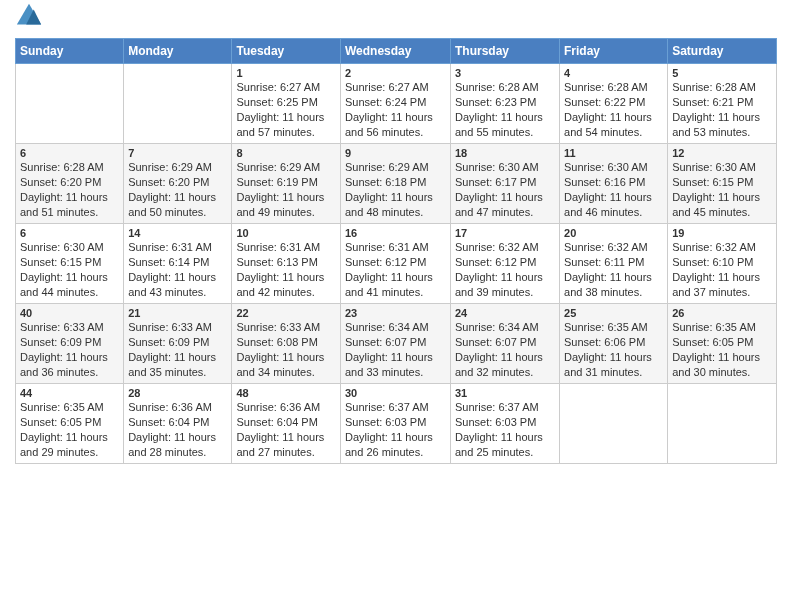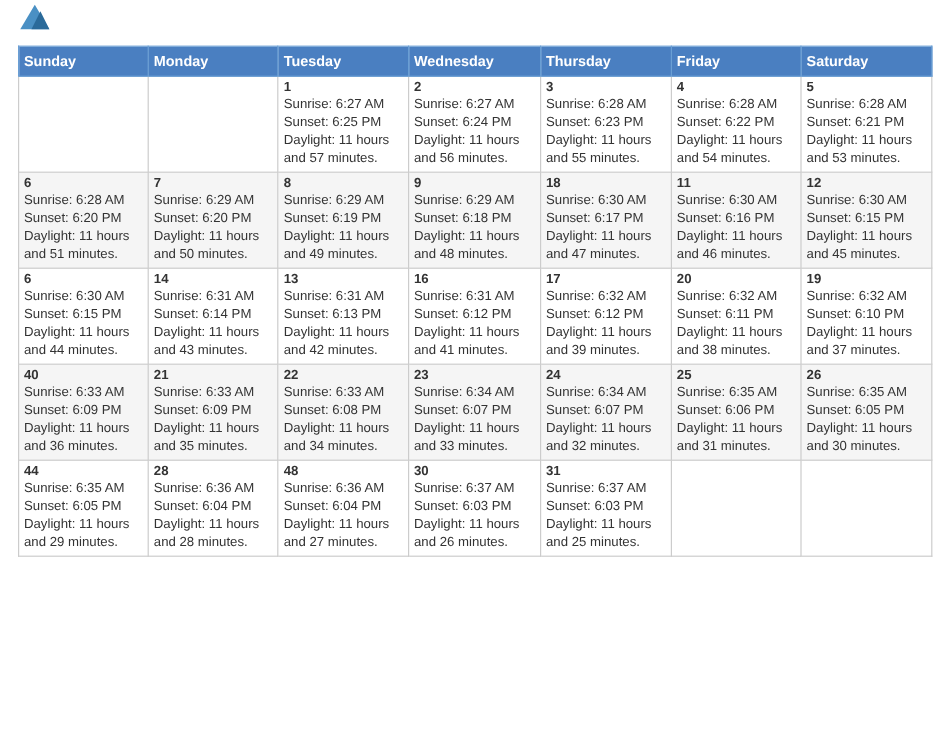--- a/index.html
+++ b/index.html
@@ -184,21 +184,21 @@
         <tr>
           <td>
             <span class="day-num">6</span>
             <div class="day-info">Sunrise: 6:30 AM<br>Sunset: 6:15 PM<br>Daylight: 11 hours and 44 minutes.</div>
           </td>
           <td>
             <span class="day-num">14</span>
             <div class="day-info">Sunrise: 6:31 AM<br>Sunset: 6:14 PM<br>Daylight: 11 hours and 43 minutes.</div>
           </td>
           <td>
-            <span class="day-num">13</span>
+            <span class="day-num">10</span>
             <div class="day-info">Sunrise: 6:31 AM<br>Sunset: 6:13 PM<br>Daylight: 11 hours and 42 minutes.</div>
           </td>
           <td>
             <span class="day-num">16</span>
             <div class="day-info">Sunrise: 6:31 AM<br>Sunset: 6:12 PM<br>Daylight: 11 hours and 41 minutes.</div>
           </td>
           <td>
             <span class="day-num">17</span>
             <div class="day-info">Sunrise: 6:32 AM<br>Sunset: 6:12 PM<br>Daylight: 11 hours and 39 minutes.</div>
           </td>

